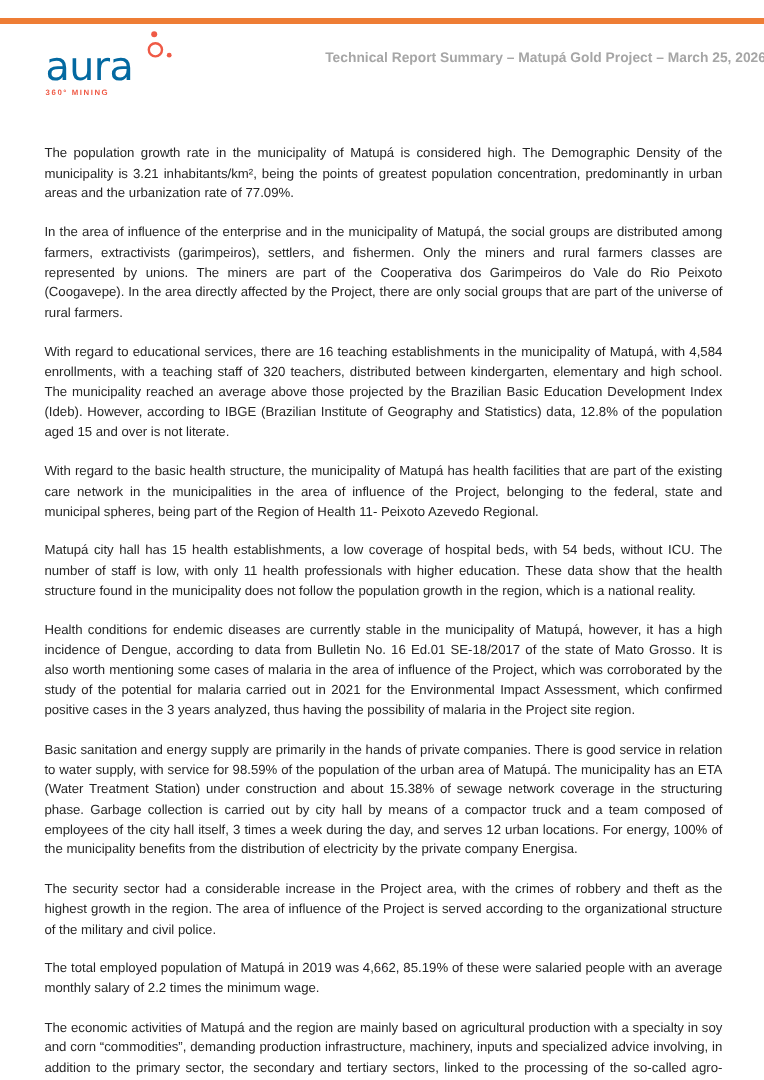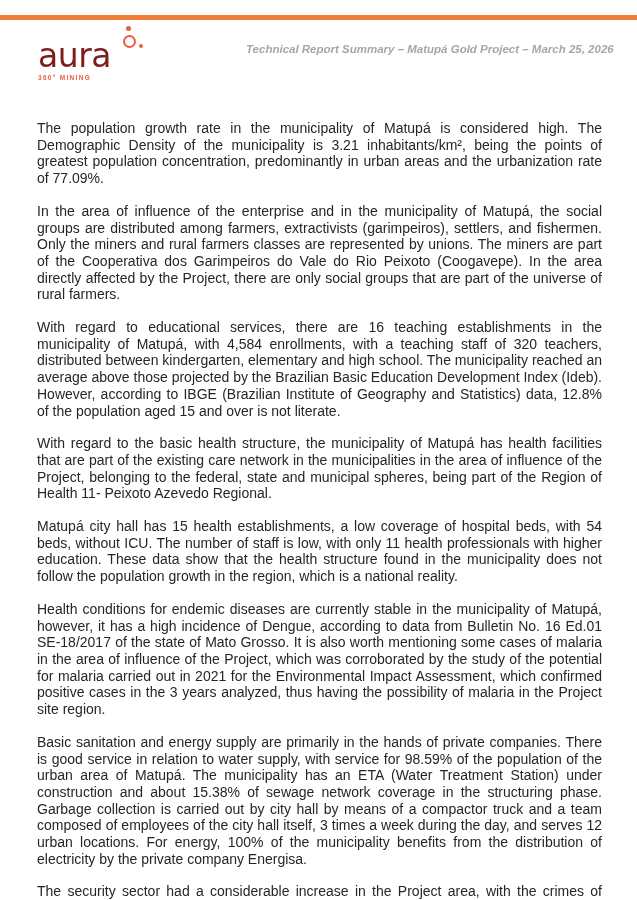--- a/index.html
+++ b/index.html
@@ -1,26 +1,26 @@
 <!DOCTYPE html>
 <html><head>
 <meta charset="utf-8">
 <style>
   html, body { margin: 0; padding: 0; background: #ffffff; }
   body { width: 637px; height: 900px; position: relative; overflow: hidden; font-family: "Liberation Sans", sans-serif; }
   .top-bar { position: absolute; left: 0; top: 15px; width: 637px; height: 5px; background: #ee7d35; }
   .logo { position: absolute; left: 38px; top: 26px; width: 120px; height: 60px; }
-  .logo-word { position: absolute; left: 0; top: 12px; font-family: "DejaVu Sans", sans-serif; font-size: 33px; color: #7f1d1d; letter-spacing: -0.5px; line-height: 36px; font-weight: normal; }
+  .logo-word { position: absolute; left: 0; top: 12px; font-family: "DejaVu Sans", sans-serif; font-size: 33px; color: #0369a1; letter-spacing: -0.5px; line-height: 36px; font-weight: normal; }
   .logo-ring { position: absolute; left: 85px; top: 9px; width: 9px; height: 9px; border: 2.5px solid #ef5a46; border-radius: 50%; }
   .logo-dot-top { position: absolute; left: 88px; top: 0px; width: 5px; height: 5px; background: #ef5a46; border-radius: 50%; }
   .logo-dot-right { position: absolute; left: 101px; top: 18px; width: 4px; height: 4px; background: #ef5a46; border-radius: 50%; }
   .logo-tag { position: absolute; left: 0; top: 48px; font-size: 6.5px; letter-spacing: 1.3px; color: #ef5a46; font-weight: bold; }
-  .header-title { position: absolute; left: 246px; top: 43px; font-size: 11.5px; font-weight: bold; color: #a6a6a6; white-space: nowrap; font-style: italic; }
+  .header-title { position: absolute; left: 271px; top: 43px; font-size: 11.5px; font-weight: bold; color: #a6a6a6; white-space: nowrap; }
   .content { position: absolute; left: 37px; top: 120px; width: 565px; }
-  .para { margin: 0 0 16px 0; font-size: 14px; line-height: 16.7px; color: #262626; text-align: justify; }
+  .para { margin: 0 0 16px 0; font-size: 11px; line-height: 16.7px; color: #262626; text-align: justify; }
   .page-number { position: absolute; left: 590px; top: 908px; font-size: 10.5px; color: #4472c4; }
 </style>
 </head>
 <body>
 
 <div class="top-bar"></div>
 
 <div class="logo">
   <span class="logo-dot-top"></span>
   <span class="logo-ring"></span>
@@ -33,16 +33,17 @@
 
 <div class="content">
   <p class="para">The population growth rate in the municipality of Matupá is considered high. The Demographic Density of the municipality is 3.21 inhabitants/km², being the points of greatest population concentration, predominantly in urban areas and the urbanization rate of 77.09%.</p>
   <p class="para">In the area of influence of the enterprise and in the municipality of Matupá, the social groups are distributed among farmers, extractivists (garimpeiros), settlers, and fishermen. Only the miners and rural farmers classes are represented by unions. The miners are part of the Cooperativa dos Garimpeiros do Vale do Rio Peixoto (Coogavepe). In the area directly affected by the Project, there are only social groups that are part of the universe of rural farmers.</p>
   <p class="para">With regard to educational services, there are 16 teaching establishments in the municipality of Matupá, with 4,584 enrollments, with a teaching staff of 320 teachers, distributed between kindergarten, elementary and high school. The municipality reached an average above those projected by the Brazilian Basic Education Development Index (Ideb). However, according to IBGE (Brazilian Institute of Geography and Statistics) data, 12.8% of the population aged 15 and over is not literate.</p>
   <p class="para">With regard to the basic health structure, the municipality of Matupá has health facilities that are part of the existing care network in the municipalities in the area of influence of the Project, belonging to the federal, state and municipal spheres, being part of the Region of Health 11- Peixoto Azevedo Regional.</p>
   <p class="para">Matupá city hall has 15 health establishments, a low coverage of hospital beds, with 54 beds, without ICU.  The number of staff is low, with only 11 health professionals with higher education. These data show that the health structure found in the municipality does not follow the population growth in the region, which is a national reality.</p>
   <p class="para">Health conditions for endemic diseases are currently stable in the municipality of Matupá, however, it has a high incidence of Dengue, according to data from Bulletin No. 16 Ed.01 SE-18/2017 of the state of Mato Grosso. It is also worth mentioning some cases of malaria in the area of influence of the Project, which was corroborated by the study of the potential for malaria carried out in 2021 for the Environmental Impact Assessment, which confirmed positive cases in the 3 years analyzed, thus having the possibility of malaria in the Project site region.</p>
   <p class="para">Basic sanitation and energy supply are primarily in the hands of private companies. There is good service in relation to water supply, with service for 98.59% of the population of the urban area of Matupá. The municipality has an ETA (Water Treatment Station) under construction and about 15.38% of sewage network coverage in the structuring phase. Garbage collection is carried out by city hall by means of a compactor truck and a team composed of employees of the city hall itself, 3 times a week during the day, and serves 12 urban locations. For energy, 100% of the municipality benefits from the distribution of electricity by the private company Energisa.</p>
   <p class="para">The security sector had a considerable increase in the Project area, with the crimes of robbery and theft as the highest growth in the region. The area of influence of the Project is served according to the organizational structure of the military and civil police.</p>
+  <p class="para">The total employed population of Matupá in 2019 was 4,662, 85.19% of these were salaried people with an average monthly salary of 2.2 times the minimum wage.</p>
   <p class="para">The economic activities of Matupá and the region are mainly based on agricultural production with a specialty in soy and corn “commodities”, demanding production infrastructure, machinery, inputs and specialized advice involving, in addition to the primary sector, the secondary and tertiary sectors, linked to the processing of the so-called agro-industry, which in 2018 represented 19.86% of the total GDP of Matupá.</p>
 </div>
 
 <div class="page-number">377</div>
 
 </body></html>

